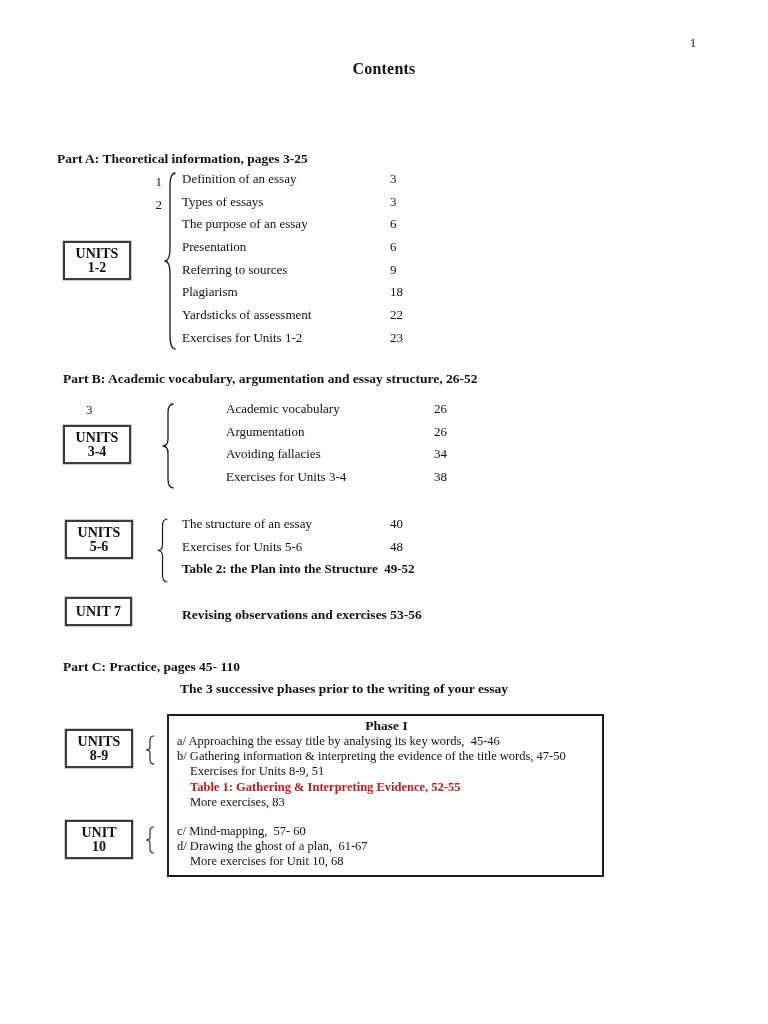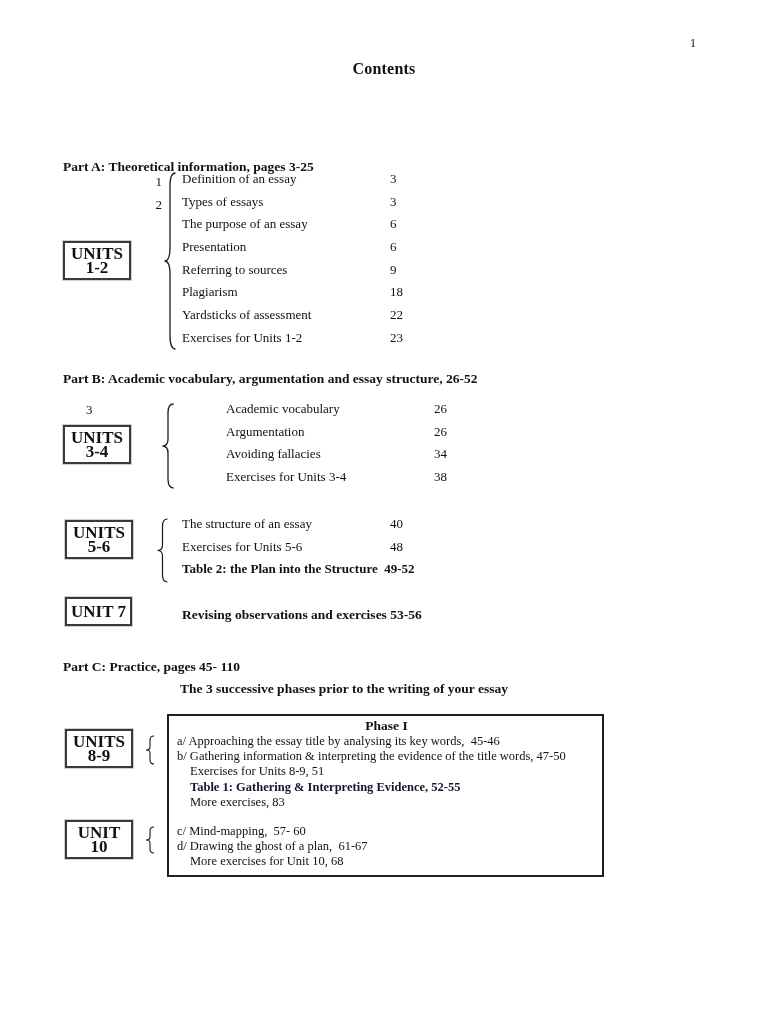--- a/index.html
+++ b/index.html
@@ -16,21 +16,21 @@
   .doc-title{left:0;top:60px;width:768px;text-align:center;font-size:16px;font-weight:bold;letter-spacing:.2px;}
   .part-heading{font-size:13.5px;font-weight:bold;white-space:pre-wrap;}
   .toc-list{width:280px;}
   .toc-row{position:relative;height:22.7px;display:flex;font-size:13px;}
   .toc-row .pg{position:absolute;left:208px;}
   .margin-nums{width:12px;text-align:right;font-size:13px;}
   .margin-nums div{height:22.7px;display:flex;align-items:center;justify-content:flex-end;}
   .unit-box{
     width:68px;height:39px;border:2px solid #3a3a3a;box-sizing:border-box;
     display:flex;flex-direction:column;justify-content:center;align-items:center;
-    font-weight:bold;font-size:17px;line-height:14px;text-align:center;
+    font-weight:bold;font-size:14px;line-height:14px;text-align:center;
     background:#ffffff;box-shadow:0 0 0 1px #cfcfcf;
   }
   .unit-box.single{height:29px;width:67px;}
   .bold-line{font-size:13.5px;font-weight:bold;white-space:pre-wrap;}
   .table2{font-size:13px;font-weight:bold;white-space:pre-wrap;}
   .phase-box{
     left:167px;top:714px;width:437px;height:163px;
     border:2px solid #1f1f1f;box-sizing:border-box;
     padding:2px 6px 0 8px;background:#ffffff;
   }
@@ -42,21 +42,21 @@
   svg.brace{display:block;}
 </style>
 </head>
 <body>
 
 <div id="page">
 
   <div class="abs pagenum">1</div>
   <div class="abs doc-title">Contents</div>
 
-  <div class="abs part-heading" style="left:63px;top:151px;margin-top:8px;">Part A: Theoretical information, pages 3-25</div>
+  <div class="abs part-heading" style="left:57px;top:151px;">Part A: Theoretical information, pages 3-25</div>
 
   <div class="abs margin-nums" style="left:150px;top:171px;">
     <div>1</div>
     <div>2</div>
   </div>
 
   <div class="abs" style="left:163px;top:172px;">
     <svg class="brace" width="14" height="178" viewBox="0 0 14 178">
       <path d="M 12.5 1 Q 7 1 7 14 L 7 76 Q 7 89 1.5 89 Q 7 89 7 102 L 7 164 Q 7 177 12.5 177" fill="none" stroke="#1a1a1a" stroke-width="1.3"></path>
     </svg>
@@ -188,20 +188,20 @@
     <svg class="brace" width="10" height="28" viewBox="0 0 10 28">
       <path d="M 9 1 Q 5 1 5 4.5 L 5 11 Q 5 14 1 14 Q 5 14 5 17 L 5 23.5 Q 5 27 9 27" fill="none" stroke="#1a1a1a" stroke-width="1.1"></path>
     </svg>
   </div>
 
   <div class="abs phase-box">
     <div class="phase-title">Phase I</div>
     <div class="phase-line">a/ Approaching the essay title by analysing its key words,  45-46</div>
     <div class="phase-line">b/ Gathering information &amp; interpreting the evidence of the title words, 47-50</div>
     <div class="phase-line indent">Exercises for Units 8-9, 51</div>
-    <div class="phase-line indent navy" id="table1-line" style="color: #0f172a;">Table 1: Gathering &amp; Interpreting Evidence, 52-55</div>
+    <div class="phase-line indent navy" id="table1-line" style="color: #b91c1c;">Table 1: Gathering &amp; Interpreting Evidence, 52-55</div>
     <div class="phase-line indent">More exercises, 83</div>
     <div class="phase-line gap">c/ Mind-mapping,  57- 60</div>
     <div class="phase-line">d/ Drawing the ghost of a plan,  61-67</div>
     <div class="phase-line indent">More exercises for Unit 10, 68</div>
   </div>
 
 </div>
 
 </body></html>

